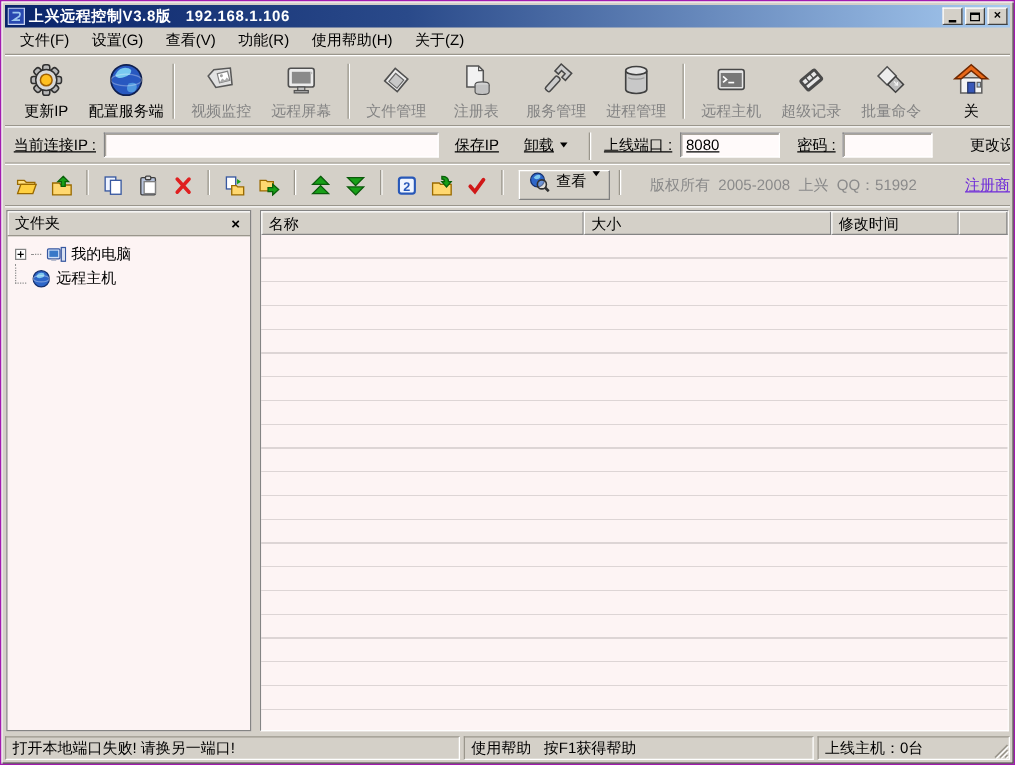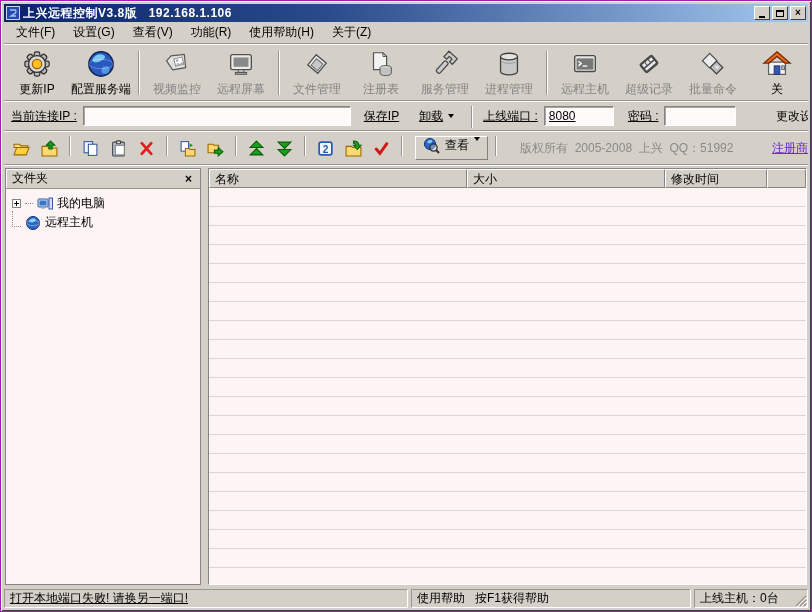--- a/index.html
+++ b/index.html
@@ -31,21 +31,21 @@
              justify-content:center; gap:2px; padding:0 3px; }
   .tb1-btn .lbl { white-space:nowrap; }
   .tb1-btn.disabled .lbl { color:#848484; }
   .vsep { width:2px; align-self:stretch; margin:4px 4px; border-left:1px solid #9a968c; border-right:1px solid #fff; }
 
   
   .connbar { flex:0 0 28px; display:flex; align-items:center; gap:6px; padding:0 7px; position:relative; overflow:hidden;text-decoration:underline; }
   .field { height:20px; background:#fffafa; border:1px solid; border-color:#848484 #fff #fff #848484;
            box-shadow: inset 1px 1px 0 #a9a49c; padding:1px 4px; font-size:12px; font-family:inherit; }
   .ip-input { width:268px; }
-  .port-input { width:70px; }
+  .port-input { width:80px; }
   .pwd-input { width:72px; }
   .flat-btn { display:flex; align-items:center; gap:5px; padding:3px 7px; white-space:nowrap; }
   .arrow-down { width:0; height:0; border-left:3px solid transparent; border-right:3px solid transparent; border-top:4px solid #000; }
   .change-settings { position:absolute; left:772px; white-space:nowrap; }
   .lbl-txt { white-space:pre; }
 
   
   .toolbar3 { flex:0 0 32px; display:flex; align-items:center; gap:3px; padding:0 5px; position:relative; overflow:hidden; }
   .sm-btn { width:25px; height:24px; display:flex; align-items:center; justify-content:center; }
   .view-btn { height:24px; border:1px solid; border-color:#fff #808080 #808080 #fff; background:#d4d0c8;
@@ -73,21 +73,21 @@
   .list { flex:1 1 auto; min-width:0; display:flex; flex-direction:column; border:1px solid; border-color:#848484 #fff #fff #848484; background:#fdf4f4; }
   .list-header { height:19px; flex:0 0 19px; display:flex; background:#d4d0c8; }
   .col { border:1px solid; border-color:#fff #848484 #848484 #fff; padding:1px 5px; white-space:nowrap; overflow:hidden; }
   .col-name { width:258px; } .col-size { width:198px; } .col-mtime { width:102px; } .col-fill { flex:1; }
   .list-body { flex:1; background: repeating-linear-gradient(to bottom, #fdf4f4 0 18px, #ddd5d5 18px 19px); }
 
   
   .statusbar { flex:0 0 20px; display:flex; gap:3px; padding-top:2px; }
   .panel { border:1px solid; border-color:#9a968c #fff #fff #9a968c; display:flex; align-items:center;
            padding:0 5px; white-space:pre; overflow:hidden; }
-  .p1 { width:404px;text-decoration:underline; } .p2 { width:280px; } .p3 { flex:1; position:relative; }
+  .p1 { width:364px; } .p2 { width:280px; } .p3 { flex:1; position:relative; }
   .grip { position:absolute; right:1px; bottom:1px; }
   svg { display:block; }
 </style>
 </head>
 <body>
 
 <div class="window">
 
   <div class="titlebar">
     <span>

